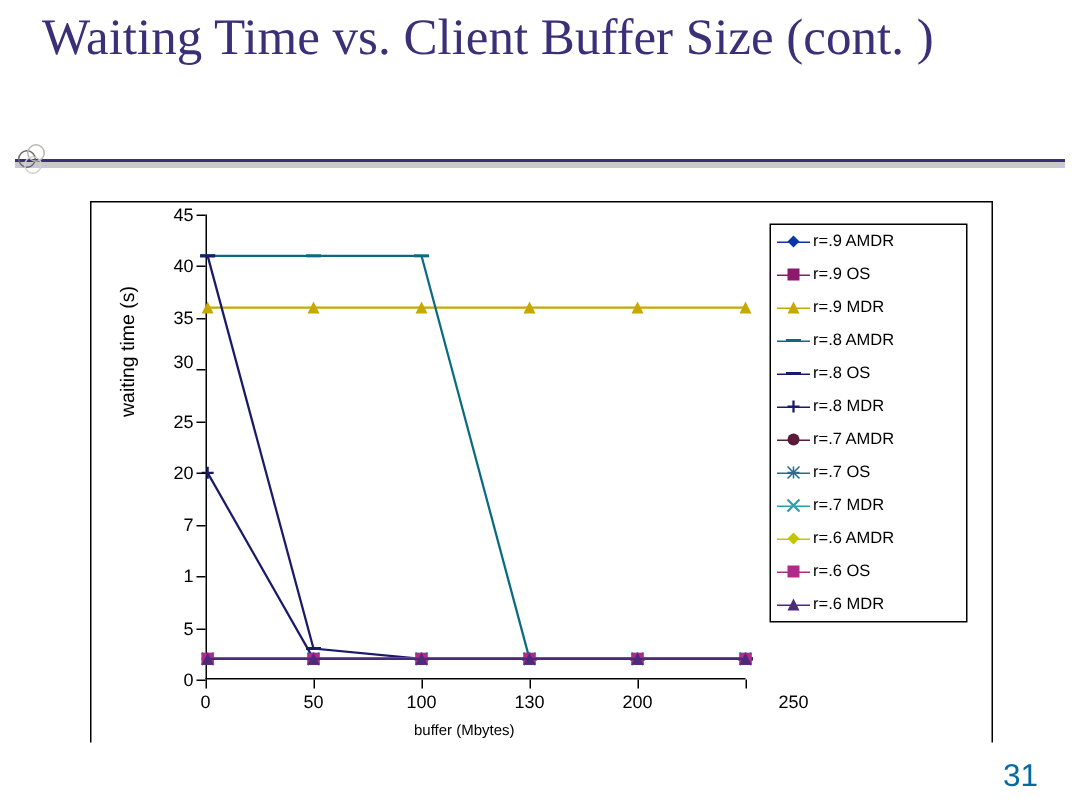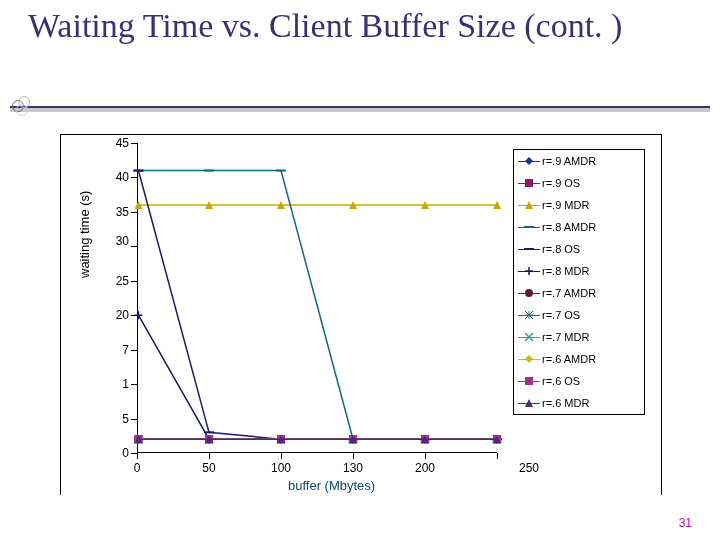--- a/index.html
+++ b/index.html
@@ -4,30 +4,30 @@
 <style>
   html,body{margin:0;padding:0;width:720px;height:540px;background:#fff;font-family:Verdana,Geneva,sans-serif;overflow:hidden}
   .slide{position:relative;width:720px;height:540px}
   .title{position:absolute;left:28px;top:6px;right:20px;font-family:Liberation Serif, serif;font-size:34px;color:#3b2f78;line-height:1.2}
   .rule{position:absolute;left:10px;top:106px;width:700px;height:0;border-top:2px solid #3b2f78}
   .rule-shadow{position:absolute;left:10px;top:108px;width:700px;height:0;border-top:4px solid #c9c9c9}
   .bullet{position:absolute;left:12px;top:96px;width:18px;height:18px}
   .bullet .b1{position:absolute;left:0;top:4px;width:10px;height:10px;border:1px solid #6a6a6a;border-radius:50%}
   .bullet .b2{position:absolute;left:6px;top:0;width:10px;height:10px;border:1px solid #b8b8b8;border-radius:50%}
   .bullet .b3{position:absolute;left:4px;top:8px;width:10px;height:10px;border:1px solid #d0d0d0;border-radius:50%}
-  .page-num{position:absolute;right:28px;bottom:10px;font-size:12px;color:#a21caf}
+  .page-num{position:absolute;right:28px;bottom:10px;font-size:21px;color:#0369a1}
   .chart{position:absolute;left:60px;top:134px;width:600px;height:360px;border-left:1px solid #000;border-top:1px solid #000;border-right:1px solid #000}
   .plot{position:absolute;left:76px;top:8px;width:360px;height:310px}
   .axis-line-y{position:absolute;left:0;top:0;bottom:0;width:1px;background:#000}
   .axis-line-x{position:absolute;left:0;right:0;bottom:0;height:1px;background:#000}
   .ytick{position:absolute;left:-6px;width:6px;height:1px;background:#000}
   .ylab{position:absolute;right:368px;transform:translateY(-50%);font-size:12px;color:#000;text-align:right}
   .xtick{position:absolute;bottom:-6px;width:1px;height:6px;background:#000}
   .xlab{position:absolute;bottom:-22px;transform:translateX(-50%);font-size:12px;color:#000}
-  .xtitle{position:absolute;left:151px;bottom:-40px;font-size:13px;color:#0c4a6e}
+  .xtitle{position:absolute;left:139px;bottom:-40px;font-size:10px;color:#000000}
   .ytitle{position:absolute;left:-60px;top:135px;transform:rotate(-90deg);transform-origin:left top;font-size:13px;color:#000}
   .legend{position:absolute;left:452px;top:14px;width:130px;border:1px solid #000;background:#fff;font-size:11px;color:#000}
   .legend .row{display:flex;align-items:center;height:22px;padding:0 4px}
   .legend .sw{flex:0 0 22px;height:14px;position:relative}
   .legend .sw .ln{position:absolute;left:0;right:0;top:7px;height:1px}
   .legend .lab{flex:1 1 auto;white-space:nowrap;padding-left:2px}
   svg.series{position:absolute;left:0;top:0;width:360px;height:310px;overflow:visible}
 </style>
 </head>
 <body>

